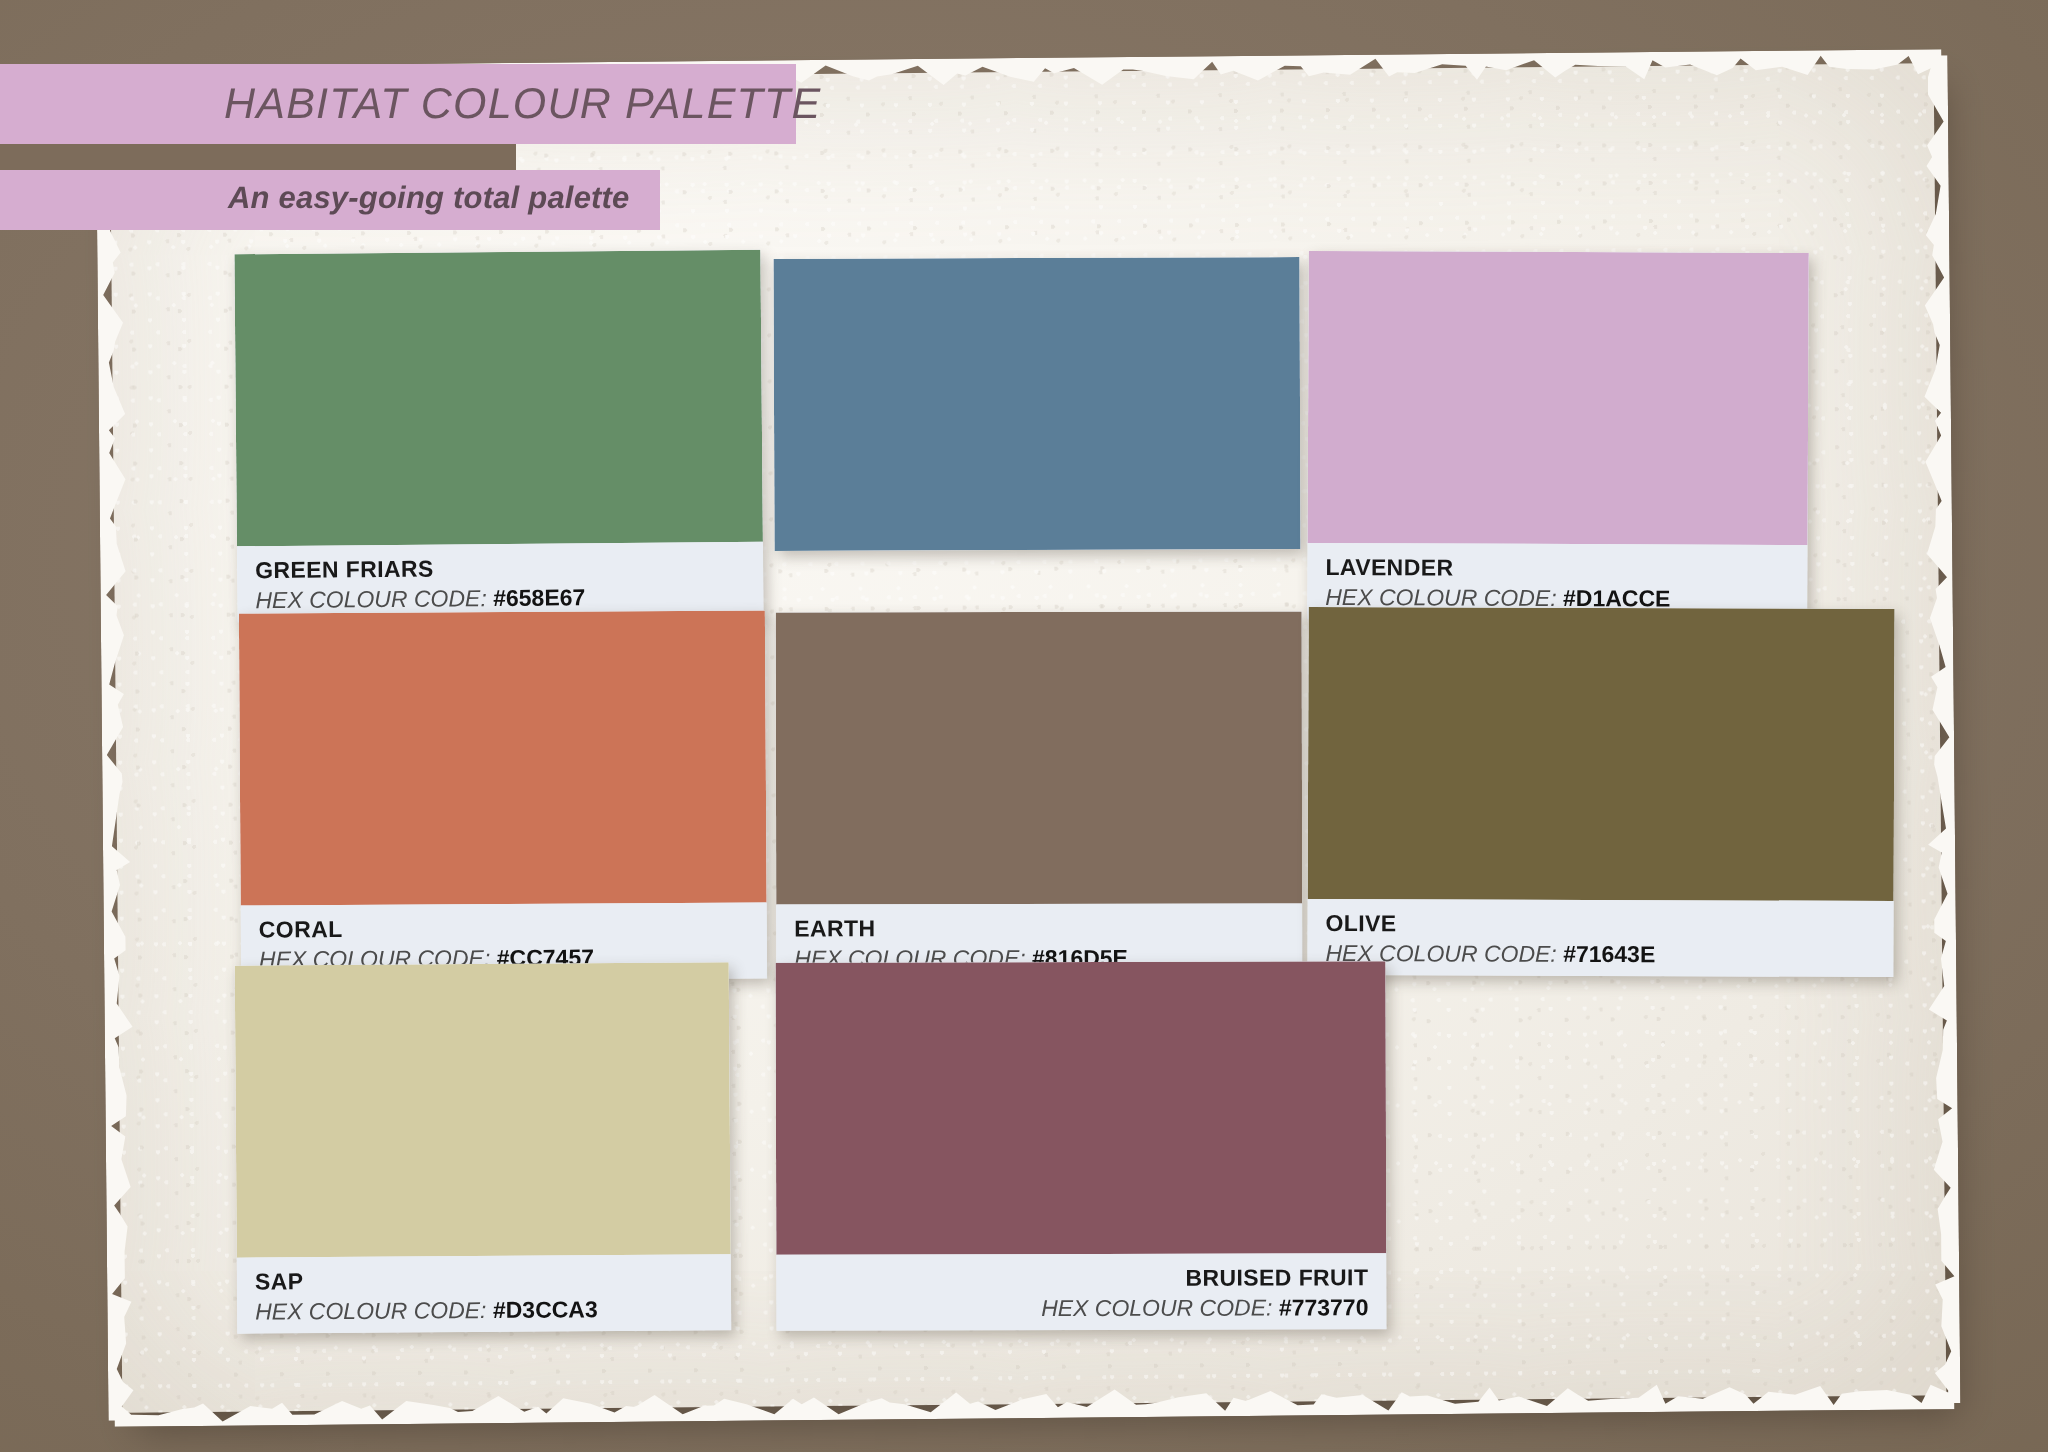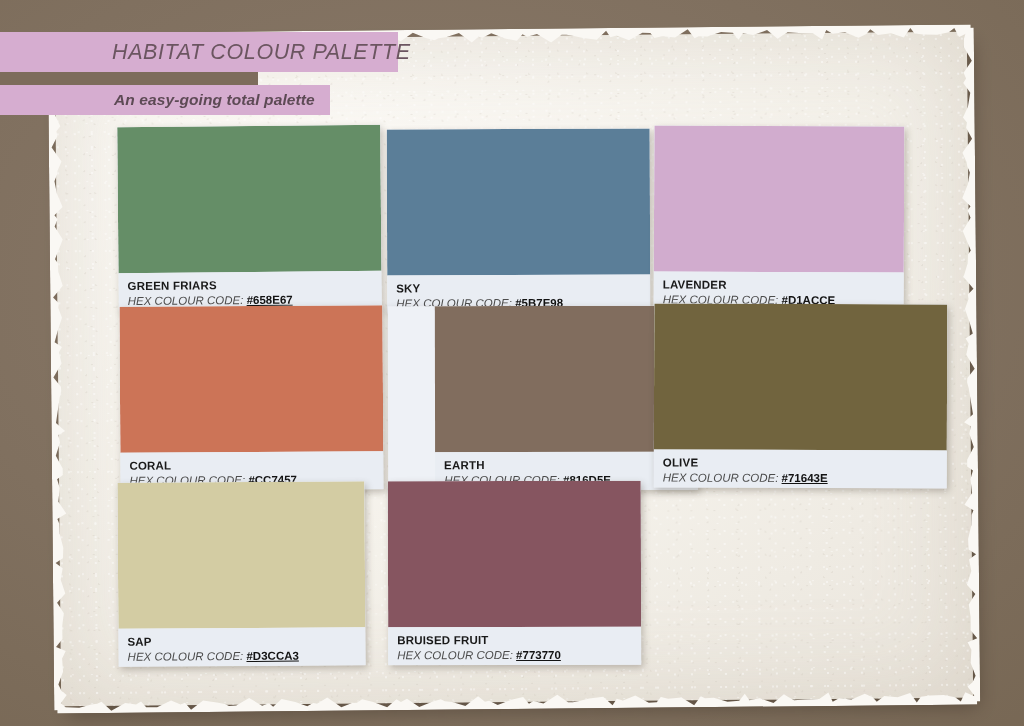--- a/index.html
+++ b/index.html
@@ -164,32 +164,31 @@
     font-style: italic;
     color: #4c4c4c;
     line-height: 1.35;
     white-space: nowrap;
     margin-top: 1px;
   }
   .card .chex b {
     font-style: normal;
     font-weight: 700;
     color: #131313;
-    text-decoration: underline;
   }
 
   
   .c0 { left: 0px;   top: 0px;   width: 263px; transform: rotate(-0.5deg); }
   .c1 { left: 269px; top: 3px;   width: 263px; transform: rotate(-0.2deg); }
   .c2 { left: 536px; top: 0px;   width: 250px; transform: rotate(0.25deg); }
   .c3 { left: 2px;   top: 180px; width: 263px; transform: rotate(-0.35deg); }
-  .c4 { left: 270px; top: 180px; width: 263px; transform: rotate(-0.1deg); padding-left: 47px; }
+  .c4 { left: 270px; top: 180px; width: 263px; transform: rotate(-0.1deg); }
   .c5 { left: 536px; top: 178px; width: 293px; transform: rotate(0.2deg); }
   .c6 { left: 0px;   top: 356px; width: 247px; transform: rotate(-0.4deg); }
-  .c7 { left: 270px; top: 355px; width: 253px; transform: rotate(-0.15deg); }
+  .c7 { left: 270px; top: 355px; width: 305px; transform: rotate(-0.15deg); text-align: right; }
   .c8 { left: 536px; top: 354px; width: 250px; transform: rotate(0.15deg); }
 </style>
 </head>
 <body>
 
 <div id="stage">
 
   <div id="paper-wrap">
     <div class="paper-shadow"></div>
     <div class="paper">
@@ -222,24 +221,20 @@
   <div id="grid">
       <div class="card c0">
         <span class="chip" style="background: rgb(101, 142, 103);"></span>
         <div class="meta">
           <div class="cname">GREEN FRIARS</div>
           <div class="chex"><span>HEX COLOUR CODE:</span> <b>#658E67</b></div>
         </div>
       </div>
       <div class="card c1">
         <span class="chip" style="background: rgb(91, 126, 152);"></span>
-        <div class="meta">
-          <div class="cname">SKY</div>
-          <div class="chex"><span>HEX COLOUR CODE:</span> <b>#5B7E98</b></div>
-        </div>
       </div>
       <div class="card c2">
         <span class="chip" style="background: rgb(209, 172, 206);"></span>
         <div class="meta">
           <div class="cname">LAVENDER</div>
           <div class="chex"><span>HEX COLOUR CODE:</span> <b>#D1ACCE</b></div>
         </div>
       </div>
       <div class="card c3">
         <span class="chip" style="background: rgb(204, 116, 87);"></span>

